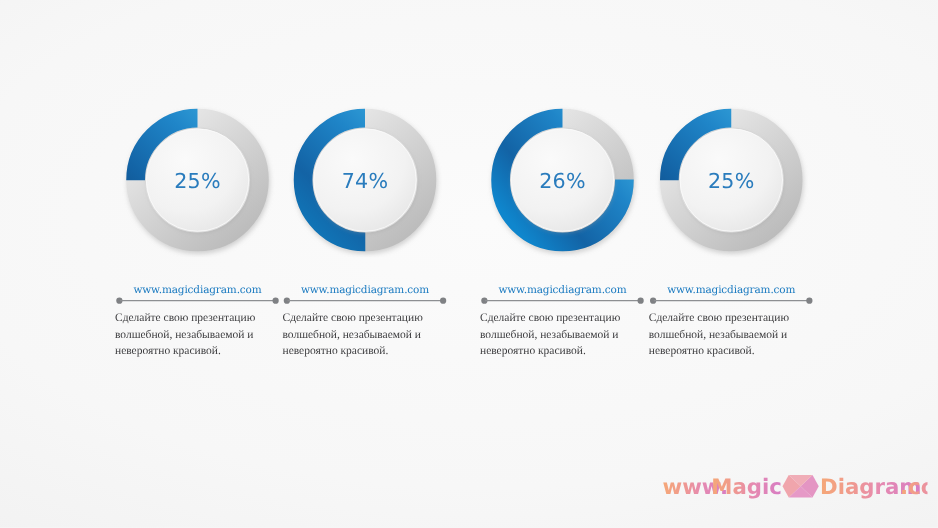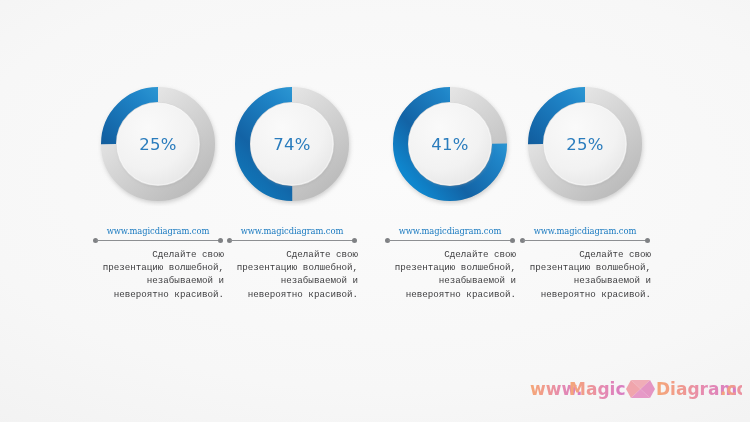--- a/index.html
+++ b/index.html
@@ -113,25 +113,25 @@
     top: 0px;
     width: 5px;
     height: 5px;
     border-radius: 50%;
     background: #7f8184;
   }
   .divider .dot.left { left: 0; }
   .divider .dot.right { right: 0; }
 
   .body-text {
-    font-family: Liberation Mono, monospace;
+    font-family: Liberation Serif, serif;
     font-size: 9.2px;
     line-height: 13.2px;
     color: #3e3e40;
-    text-align: right;
+    text-align: left;
     width: 132px;
   }
 
   
   .logo {
     position: absolute;
     left: 530px;
     top: 376px;
     height: 26px;
     display: flex;
@@ -269,21 +269,21 @@
               <feDropShadow dx="0.6" dy="1.4" stdDeviation="1.8" flood-color="#9d9d9d" flood-opacity="0.4"></feDropShadow>
             </filter>
           </defs>
           <g filter="url(#outShadow2)">
             <circle cx="62" cy="62" r="49.5" fill="none" stroke="url(#trackGrad2)" stroke-width="15"></circle>
           </g>
           <circle cx="62" cy="62" r="49.5" fill="none" stroke="url(#blueGrad2)" stroke-width="15" stroke-dasharray="233.24 77.75" stroke-dashoffset="0" transform="rotate(-90 62 62) scale(1,-1) translate(0,-124)"></circle>
           <circle cx="62" cy="62" r="41" fill="url(#discGrad2)" filter="url(#discShadow2)"></circle>
           <circle cx="62" cy="62" r="41" fill="none" stroke="#ffffff" stroke-width="0.8" opacity="0.7"></circle>
         </svg>
-        <div class="pct-label">41%</div>
+        <div class="pct-label">26%</div>
       </div>
 
       <div class="caption">
         <div class="url-top">www.magicdiagram.com</div>
         <div class="divider">
           <span class="dot left"></span>
           <span class="bar"></span>
           <span class="dot right"></span>
         </div>
         <div class="body-text">Сделайте свою презентацию волшебной, незабываемой и невероятно красивой.</div>

